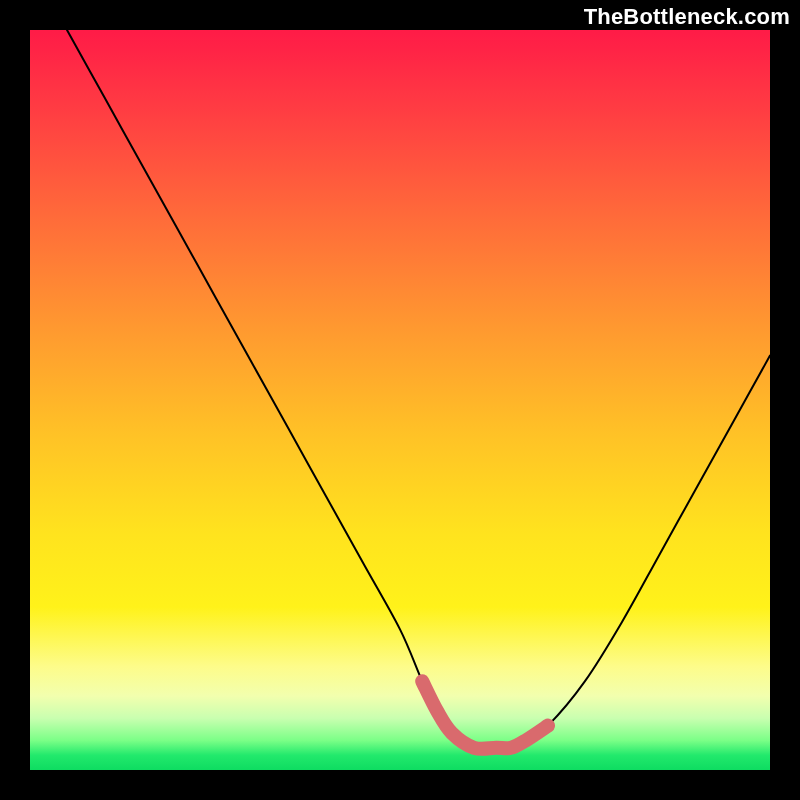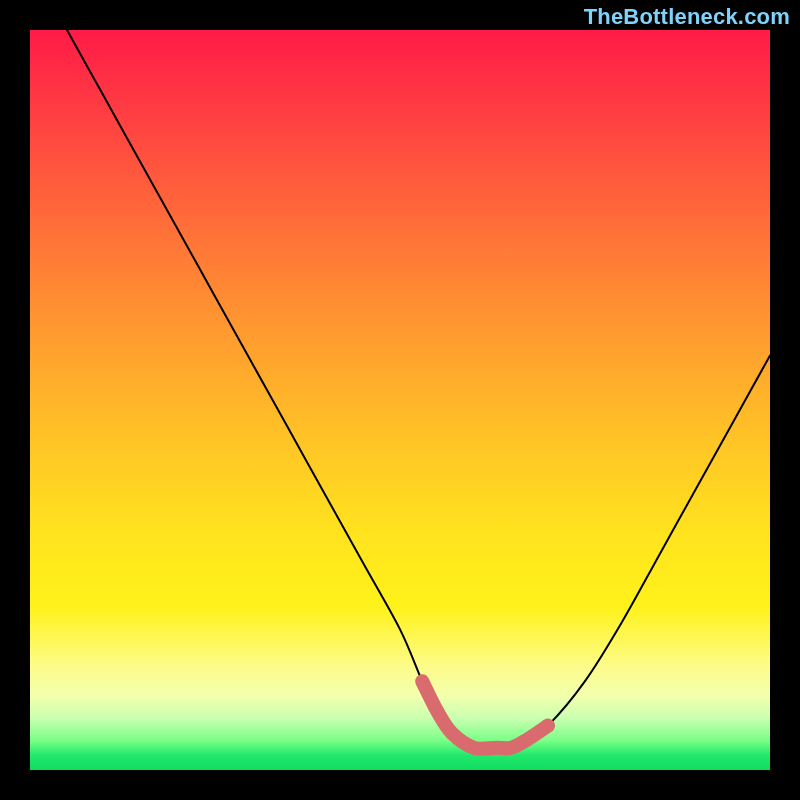--- a/index.html
+++ b/index.html
@@ -16,21 +16,21 @@
     width: 800px;
     height: 800px;
     background: #000;
   }
   .watermark {
     position: absolute;
     top: 4px;
     right: 10px;
     font-size: 22px;
     font-weight: bold;
-    color: #7dd3fc;
+    color: #ffffff;
     letter-spacing: 0.2px;
     z-index: 10;
   }
   .plot-area {
     position: absolute;
     left: 30px;
     top: 30px;
     width: 740px;
     height: 740px;
     

